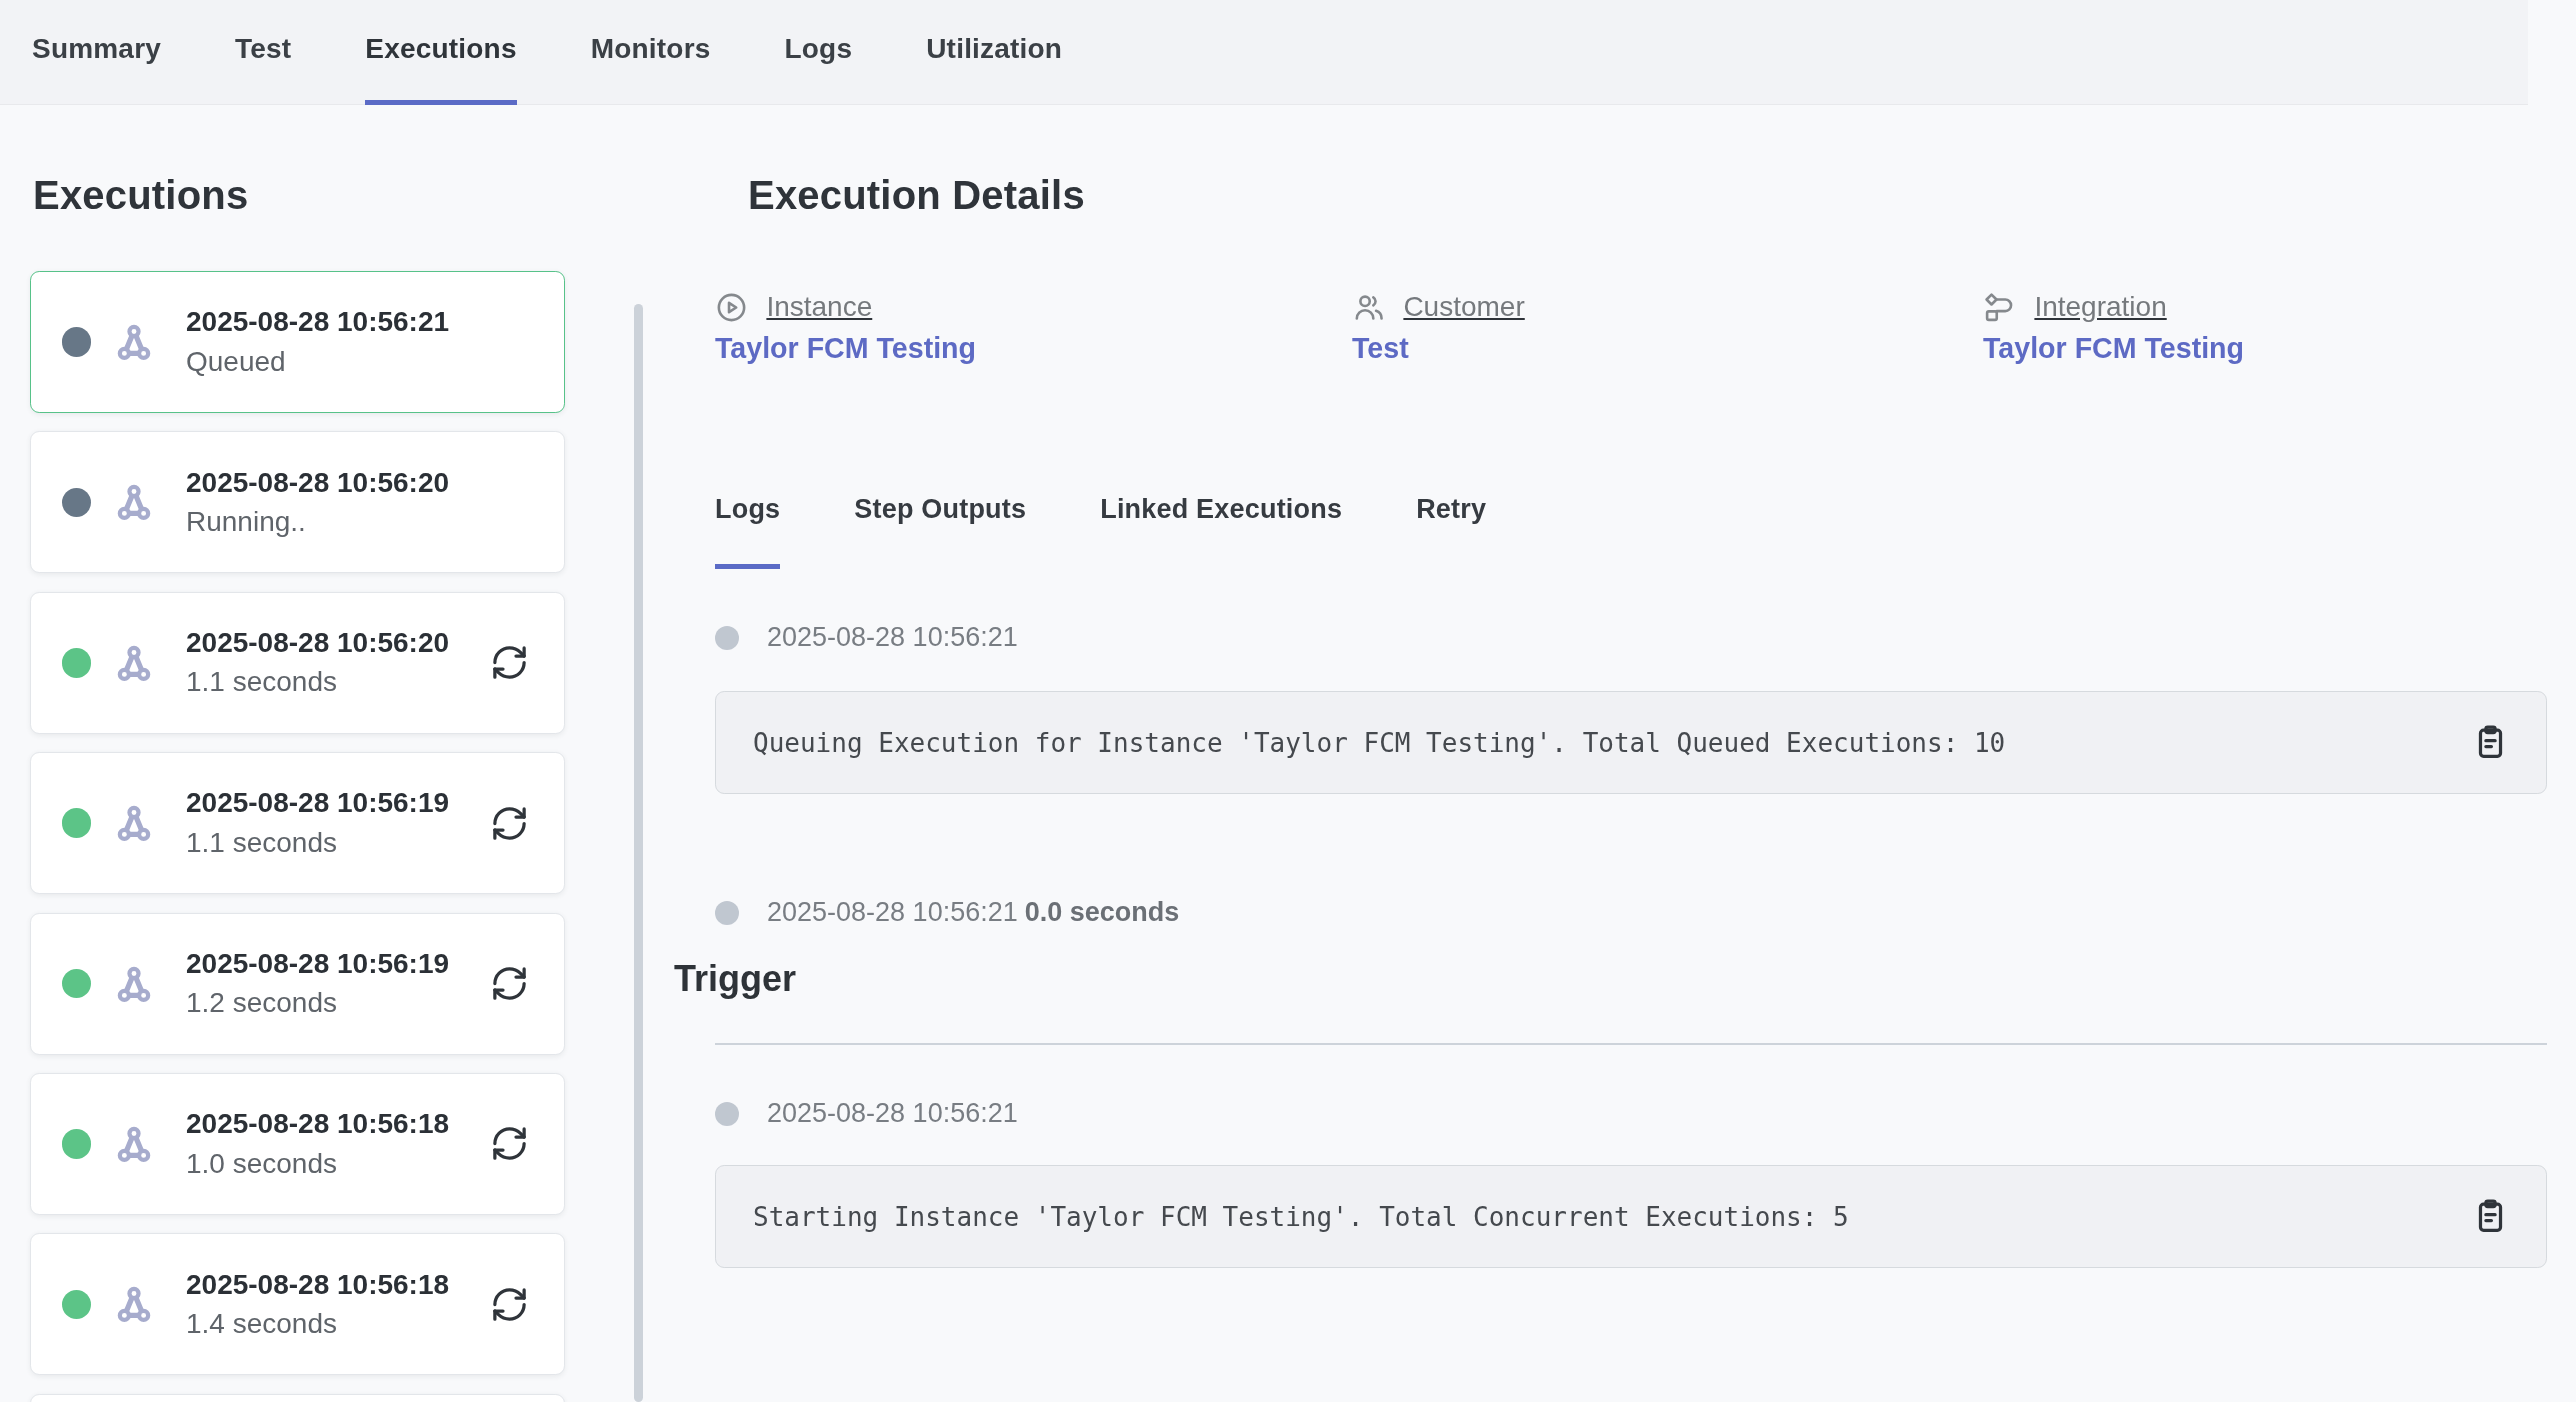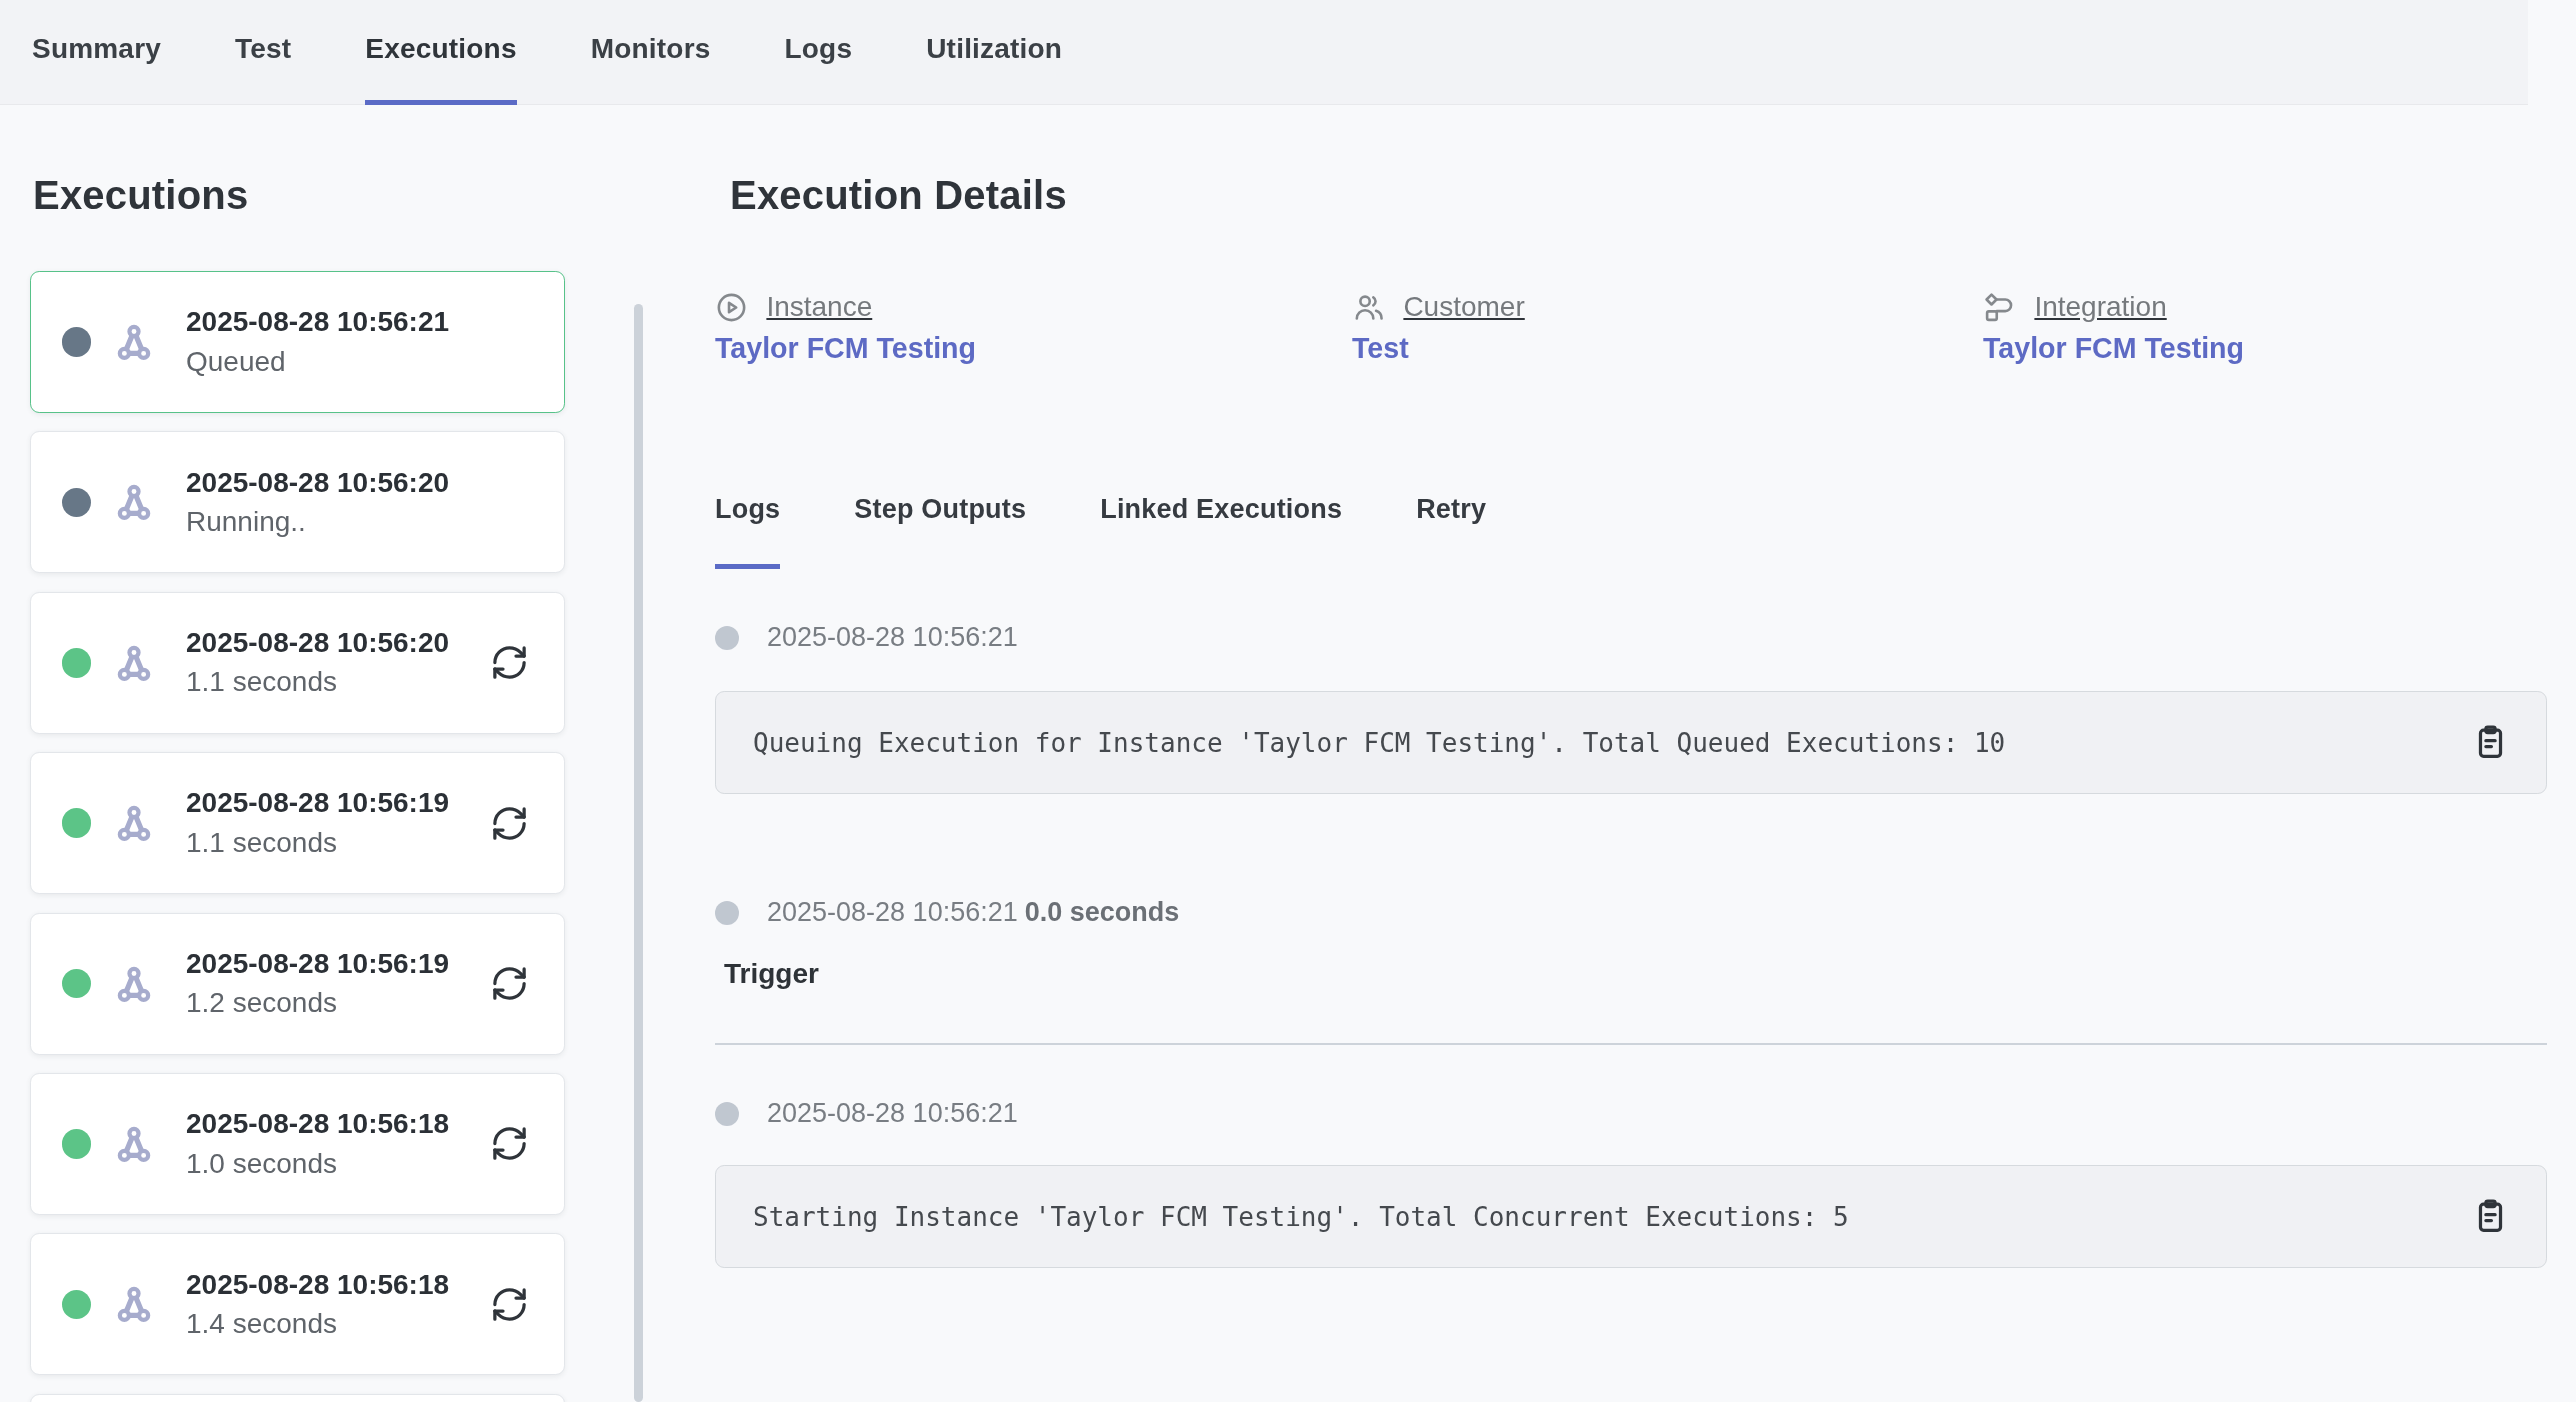--- a/index.html
+++ b/index.html
@@ -24,21 +24,21 @@
     font-size:28px;font-weight:600;color:#3b4046;letter-spacing:0.2px;
     cursor:pointer;white-space:nowrap;
   }
   .nav-tab.active{color:#2f343a;border-bottom-color:#5b6bc6;}
 
   
   .panel-title{
     position:absolute;margin:0;font-size:40px;font-weight:700;color:#2f343a;letter-spacing:0.2px;
   }
   #executions-title{left:33px;top:173px;}
-  #details-title{left:730px;top:173px;}
+  #details-title{left:748px;top:173px;}
 
   
   .exec-list{position:absolute;left:29.5px;top:271px;width:535px;}
   .card{
     box-sizing:border-box;width:535px;height:142px;margin-bottom:18.4px;
     background:#ffffff;border:1.8px solid #e3e6ea;border-radius:9.2px;
     box-shadow:0 1.8px 5.5px rgba(40,50,60,0.07);
     display:flex;align-items:center;padding:0 31px;cursor:pointer;
   }
   .card.selected{border-color:#57c289;}
@@ -99,21 +99,21 @@
   #log-box-2{top:1165px;}
   .log-msg{
     font-family:"DejaVu Sans Mono","Liberation Mono",monospace;
     font-size:26px;color:#45494e;white-space:nowrap;overflow:hidden;
   }
   .copy-btn{
     margin-left:auto;background:none;border:none;padding:3.7px;cursor:pointer;
     display:flex;align-items:center;justify-content:center;
   }
 
-  .step-name{position:absolute;left:724px;top:958px;font-size:28px;font-weight:700;color:#2e3338;}
+  .step-name{position:absolute;left:674px;top:958px;font-size:36px;font-weight:700;color:#2e3338;}
   .divider{position:absolute;left:715px;top:1043px;width:1832px;height:1.8px;background:#cdd3da;}
 
   svg{display:block;}
 </style>
 </head>
 <body>
 
 <div id="app">
 
   <nav class="nav">

